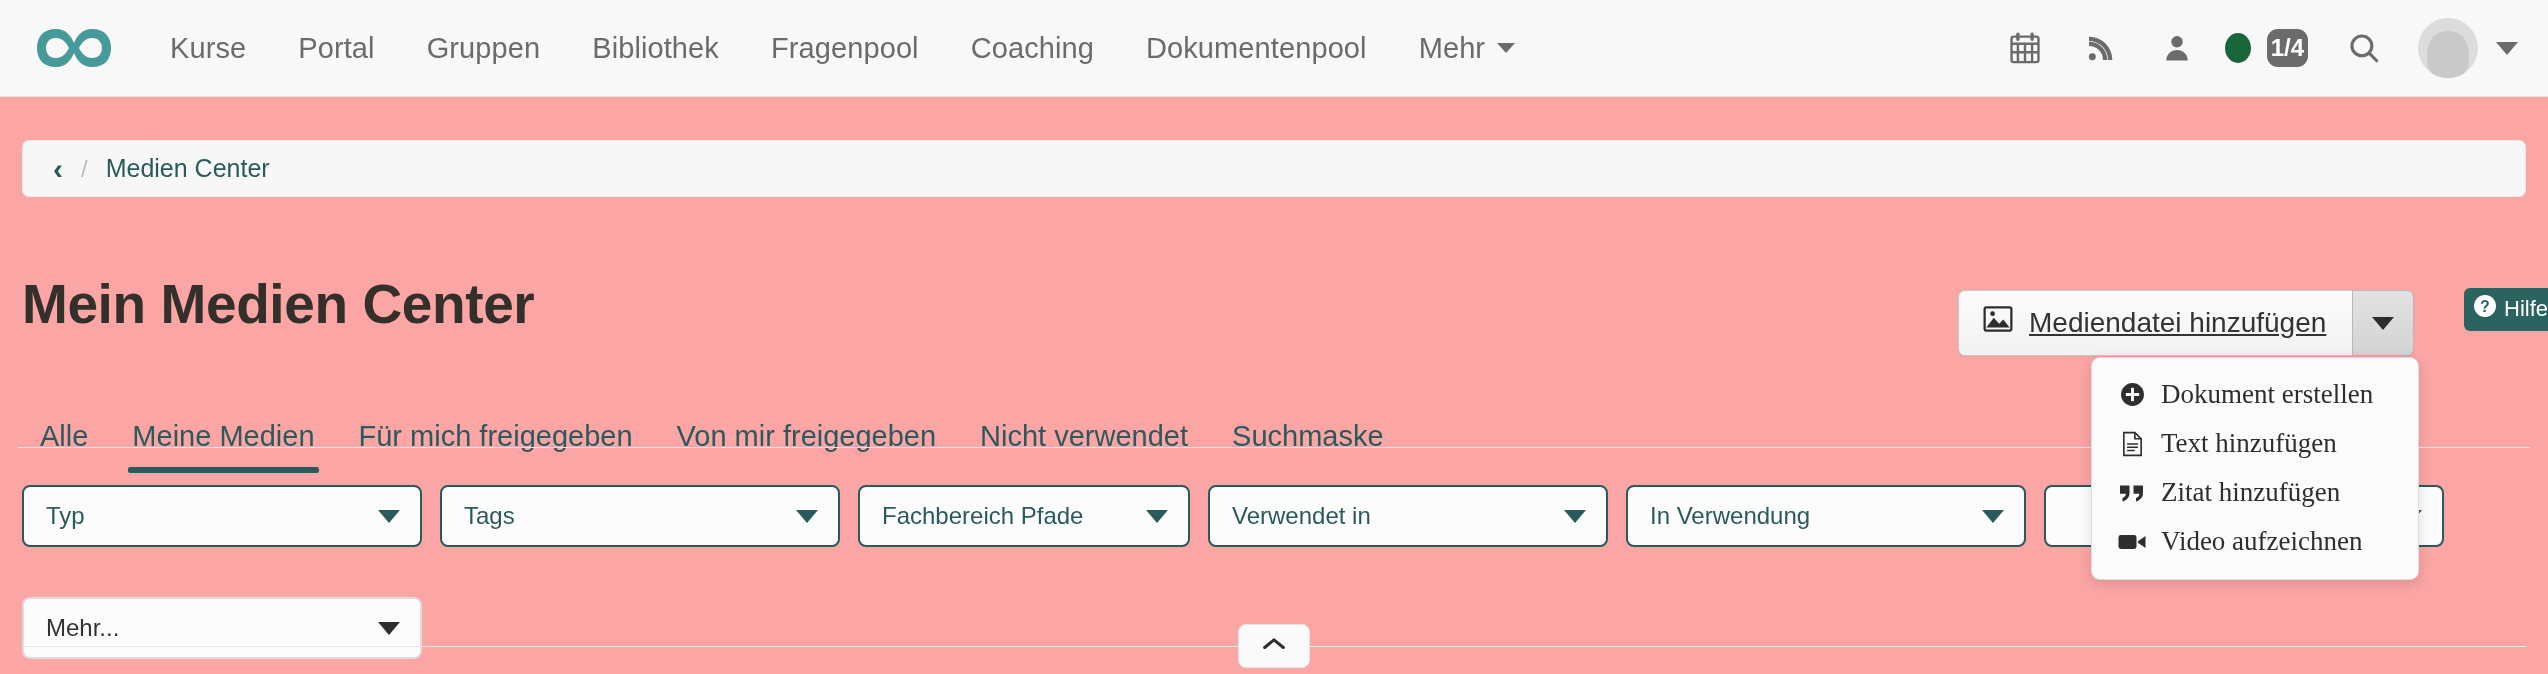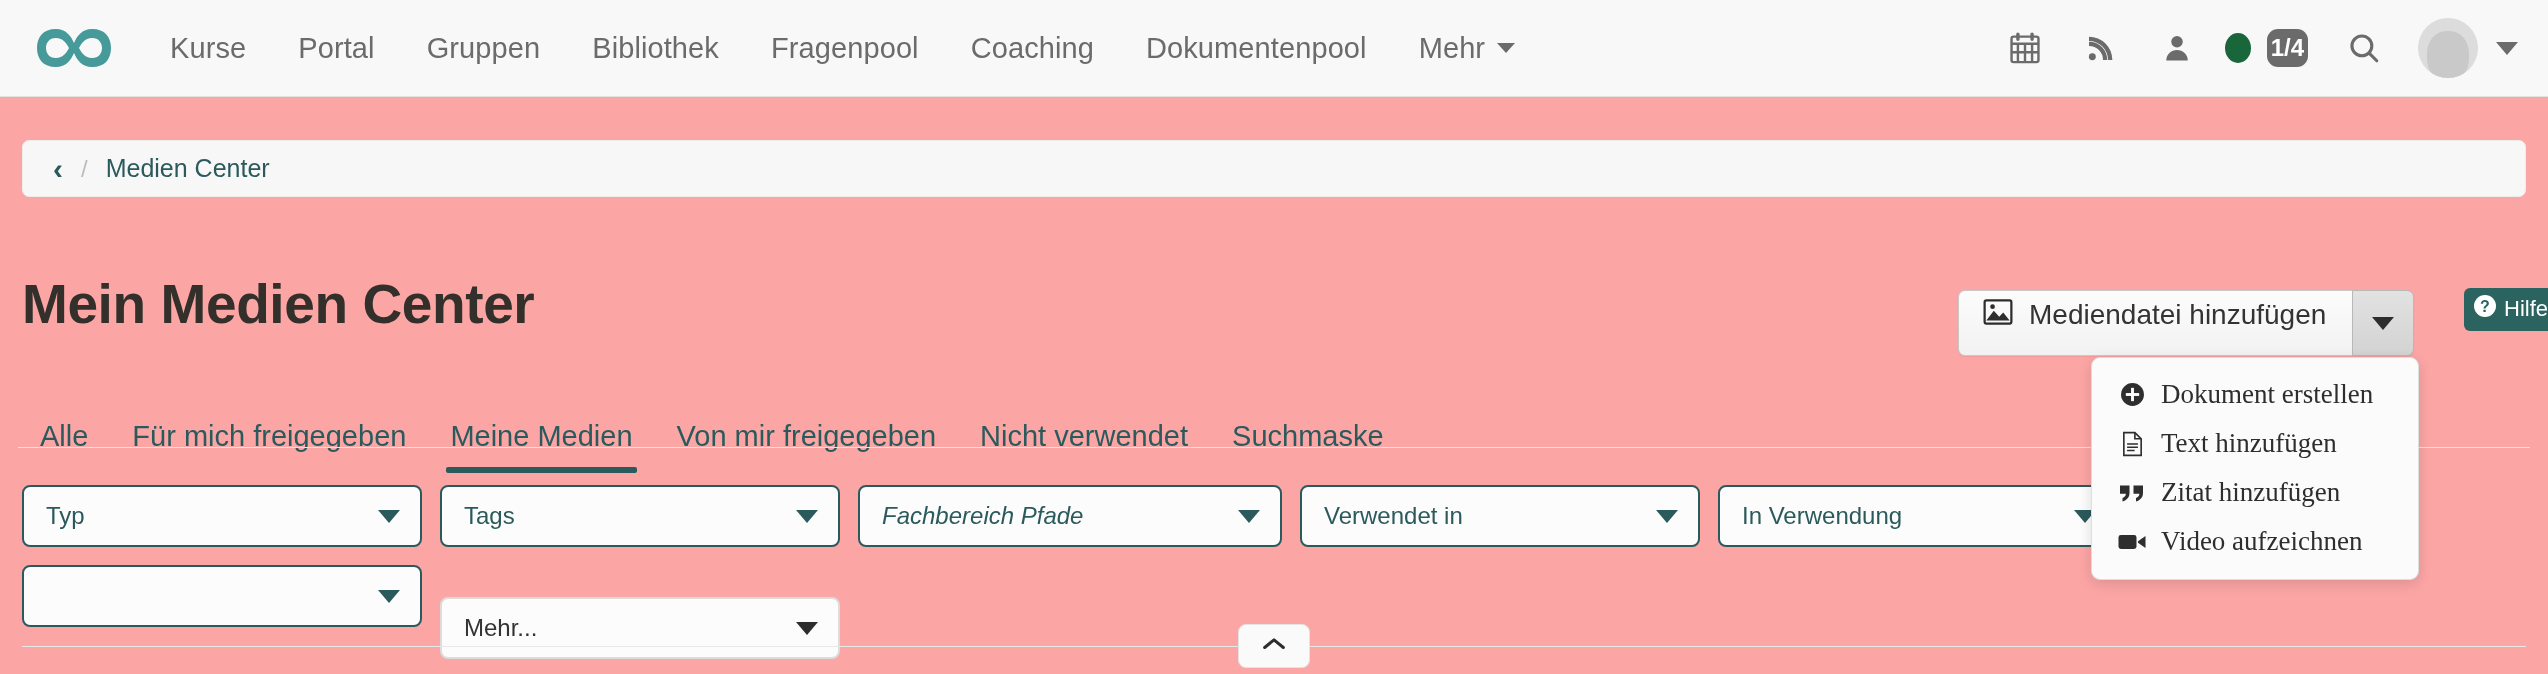--- a/index.html
+++ b/index.html
@@ -117,24 +117,24 @@
     position: absolute; top: 290px; left: 1958px;
     display: flex; height: 66px;
     border-radius: 7px;
     box-shadow: 0 1px 2px rgba(0,0,0,.06);
   }
   .add-main {
     background: linear-gradient(#fcfcfc,#f2f2f2);
     border: 1px solid #c9c9c9;
     border-right: none;
     border-radius: 7px 0 0 7px;
-    display: flex; align-items: center; gap: 16px;
+    display: flex; align-items: flex-end; gap: 16px;
     padding: 0 26px 16px 24px;
     font-size: 28px; color: #333;
-    cursor: pointer; white-space: nowrap;
+    cursor: pointer; white-space: nowrap; text-decoration: underline;
   }
   .add-toggle {
     background: linear-gradient(#e2e2e2,#d3d3d3);
     border: 1px solid #b8b8b8;
     border-radius: 0 7px 7px 0;
     width: 62px;
     display: flex; align-items: center; justify-content: center;
     cursor: pointer;
   }
   .caret-dk {
@@ -196,21 +196,21 @@
     cursor: pointer; white-space: nowrap;
   }
   .filter .caret-tl {
     width: 0; height: 0;
     border-left: 11px solid transparent;
     border-right: 11px solid transparent;
     border-top: 13px solid #2b5a5c;
     margin-left: 28px;
   }
   .filter.w1 { width: 400px; }
-  .filter.w2 { width: 424px; font-style: italic; }
+  .filter.w2 { width: 332px; }
   .filter.more {
     border: 2px solid #dcdcdc;
     color: #333;
     background: #fcfcfc;
     margin-top: 32px;
   }
   .filter.more .caret-tl { border-top-color: #2d2d2d; }
 
   
   .collapse-rule {
@@ -351,22 +351,22 @@
       <svg width="24" height="24" viewBox="0 0 24 24">
         <circle cx="12" cy="12" r="11" fill="#ffffff"></circle>
         <text x="12" y="17.5" font-size="16" font-weight="bold" text-anchor="middle" fill="#2b6360" font-family="Liberation Sans, sans-serif">?</text>
       </svg>
     </span>
     <span>Hilfe</span>
   </div>
 
   <div class="tabs">
     <div class="tab">Alle</div>
+    <div class="tab active">Meine Medien</div>
     <div class="tab">Für mich freigegeben</div>
-    <div class="tab active">Meine Medien</div>
     <div class="tab">Von mir freigegeben</div>
     <div class="tab">Nicht verwendet</div>
     <div class="tab">Suchmaske</div>
   </div>
   <div class="tabs-rule"></div>
 
   <div class="filters">
     <div class="filter w1">
       <span>Typ</span>
       <span class="caret-tl"></span>

